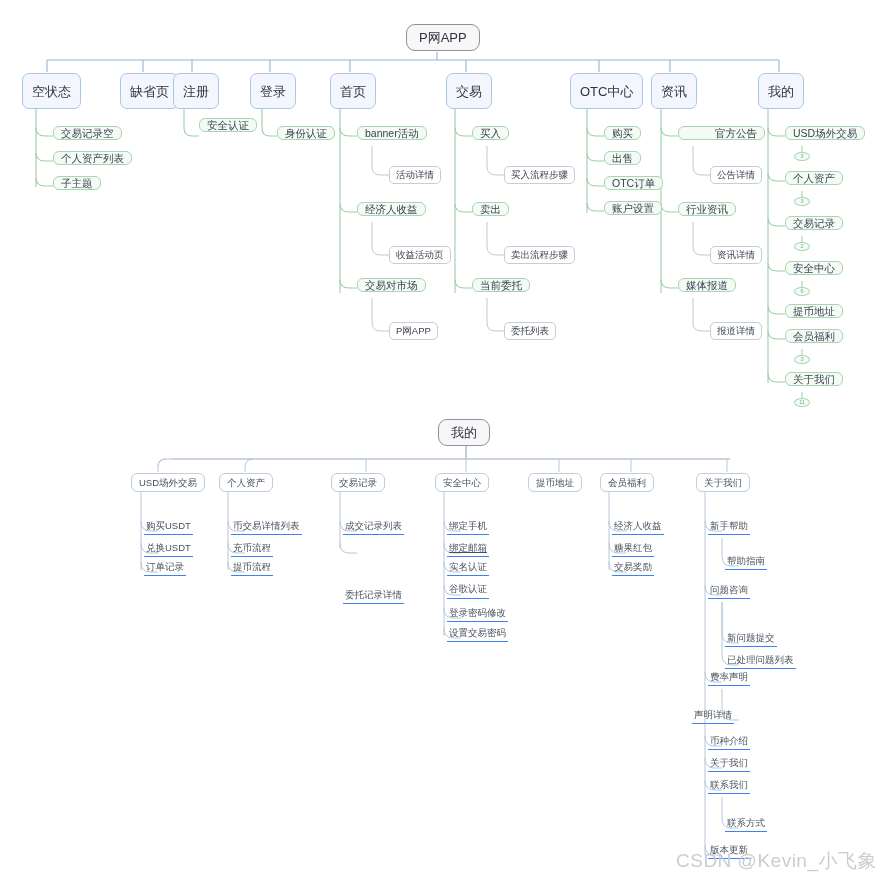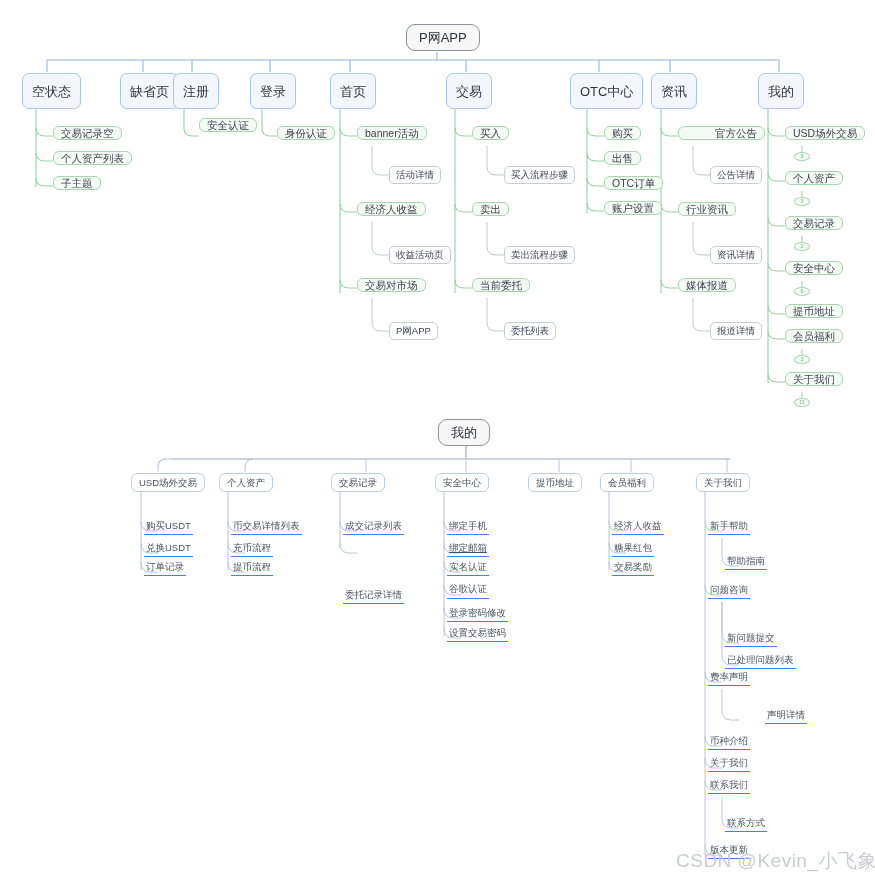--- a/index.html
+++ b/index.html
@@ -349,21 +349,21 @@
   <div class="leaf" style="left:612px; top:520px;">经济人收益</div>
   <div class="leaf" style="left:612px; top:542px;">糖果红包</div>
   <div class="leaf" style="left:612px; top:561px;">交易奖励</div>
 
   <div class="leaf" style="left:708px; top:520px;">新手帮助</div>
   <div class="leaf" style="left:725px; top:555px;">帮助指南</div>
   <div class="leaf" style="left:708px; top:584px;">问题咨询</div>
   <div class="leaf" style="left:725px; top:632px;">新问题提交</div>
   <div class="leaf" style="left:725px; top:654px;">已处理问题列表</div>
   <div class="leaf" style="left:708px; top:671px;">费率声明</div>
-  <div class="leaf" style="left:765px; top:709px;text-align:center;">声明详情</div>
+  <div class="leaf" style="left:692px; top:709px;text-align:center;">声明详情</div>
   <div class="leaf" style="left:708px; top:735px;">币种介绍</div>
   <div class="leaf" style="left:708px; top:757px;">关于我们</div>
   <div class="leaf" style="left:708px; top:779px;">联系我们</div>
   <div class="leaf" style="left:725px; top:817px;">联系方式</div>
   <div class="leaf" style="left:708px; top:844px;">版本更新</div>
 
   <div class="watermark">CSDN @Kevin_小飞象</div>
 
 </div>
 

